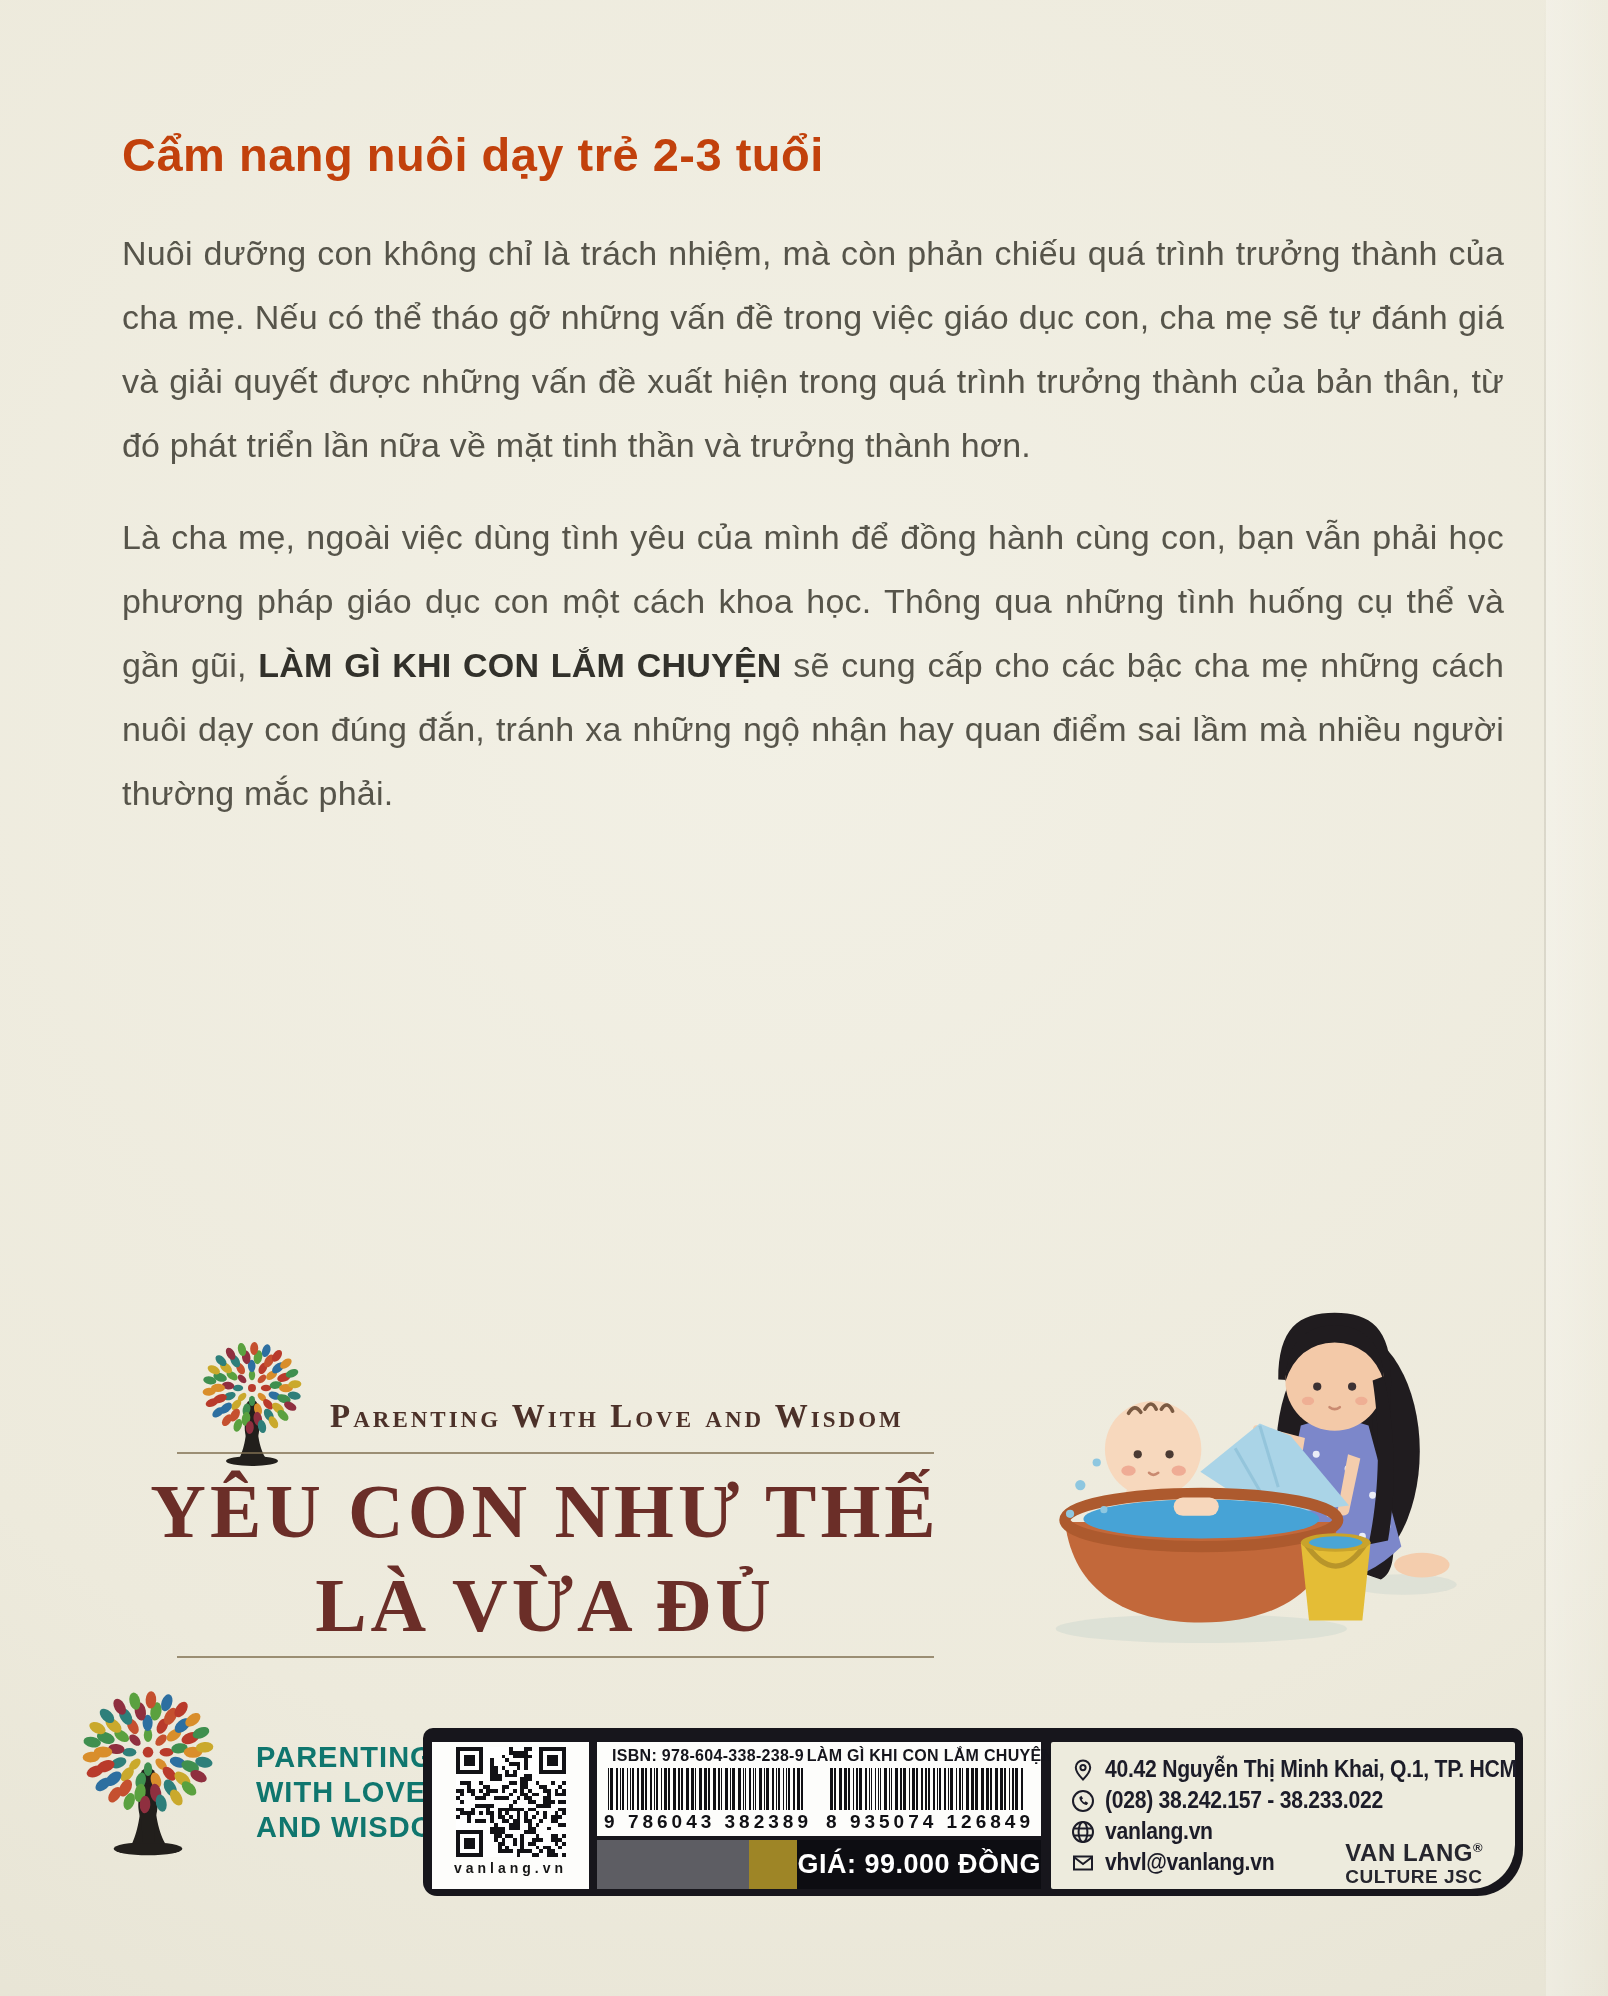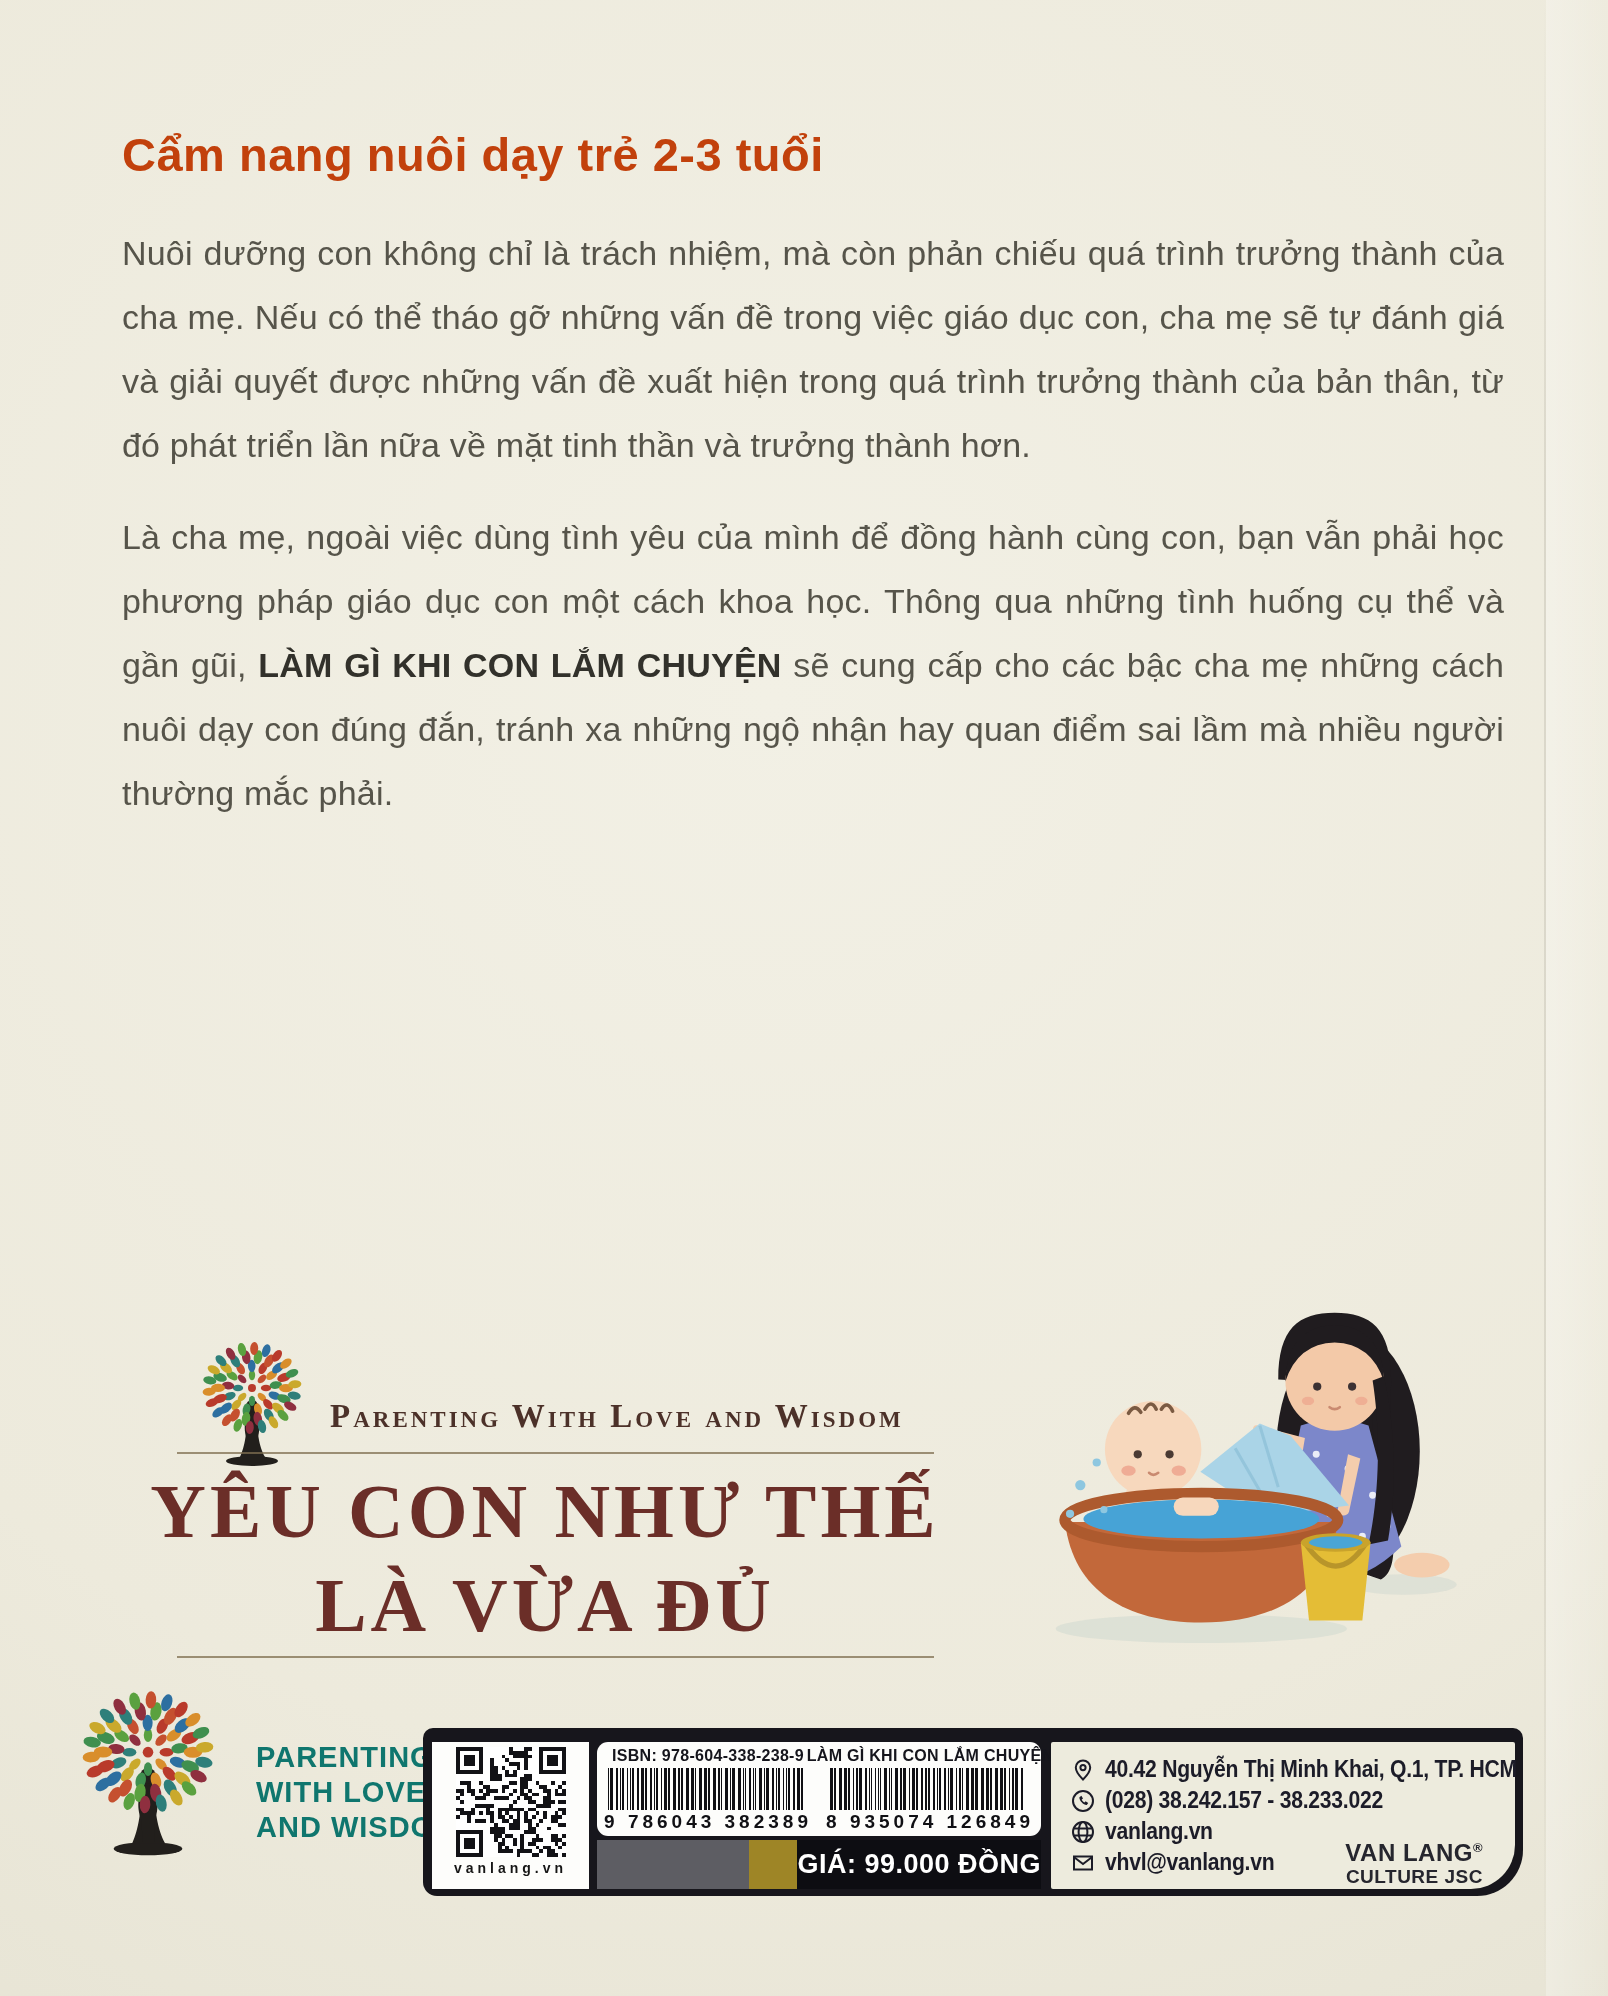--- a/index.html
+++ b/index.html
@@ -59,21 +59,21 @@
   }
   .qr-panel{
     position:absolute;left:9px;top:14px;width:157px;height:147px;background:#fdfdfb;
     display:flex;flex-direction:column;align-items:center;justify-content:flex-start;
     padding-top:5px;box-sizing:border-box;
   }
   .qr-svg{width:110px;height:110px;}
   .qr-caption{font-size:14px;letter-spacing:4px;color:#161616;margin-top:3px;font-weight:bold;}
   .bc-panel{
     position:absolute;left:174px;top:14px;width:444px;height:94px;background:#fdfdfb;
-    display:flex;box-sizing:border-box;padding-top:5px;border-radius:11px;
+    display:flex;box-sizing:border-box;padding-top:5px;
   }
   .bc{width:50%;display:flex;flex-direction:column;align-items:center;}
   .bc-label{font-size:16px;font-weight:bold;color:#15151c;white-space:nowrap;letter-spacing:.3px;}
   .bc-bars{height:42px;width:200px;margin-top:3px;display:flex;align-items:stretch;}
   .bc-bars i{display:block;background:#101014;height:100%;}
   .bc-digits{font-size:19px;font-weight:bold;color:#101014;letter-spacing:4px;margin-top:1px;white-space:nowrap;}
   .strip{position:absolute;left:174px;top:112px;width:444px;height:49px;display:flex;}
   .strip .gray{width:176px;background:#5d5d63;}
   .strip .gold{width:56px;background:#9e8526;}
   .strip .price{
@@ -83,21 +83,21 @@
   .info-panel{
     position:absolute;left:628px;top:14px;width:464px;height:147px;background:#edebdd;
     border-radius:2px 2px 44px 2px;box-sizing:border-box;padding:12px 18px 10px 20px;
   }
   .c-row{display:flex;align-items:center;gap:10px;height:31px;}
   .c-icon{width:24px;height:24px;flex:0 0 24px;}
   .c-text{
     font-size:23px;font-weight:bold;color:#1c1c28;letter-spacing:-.3px;white-space:nowrap;
     transform:scaleX(.92);transform-origin:left center;
   }
-  .company{position:absolute;right:32px;top:94px;text-align:right;color:#26262e;line-height:24px;}
+  .company{position:absolute;right:32px;top:94px;color:#26262e;line-height:24px;}
   .company .l1{font-size:24px;font-weight:bold;letter-spacing:.5px;}
   .company .reg{font-size:13px;vertical-align:super;}
   .company .l2{font-size:19px;font-weight:bold;letter-spacing:.5px;}
 </style>
 </head>
 <body>
 
 <div class="cover"></div>
 <div class="crease"></div>
 <div class="edge-right"></div>

